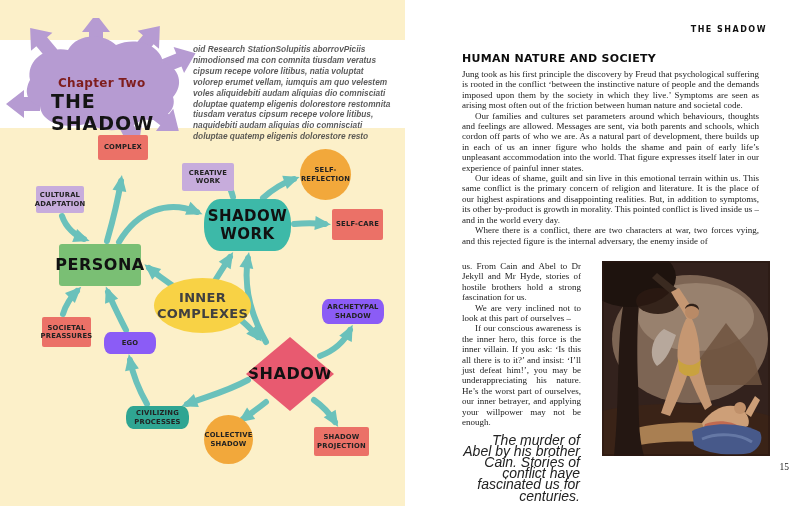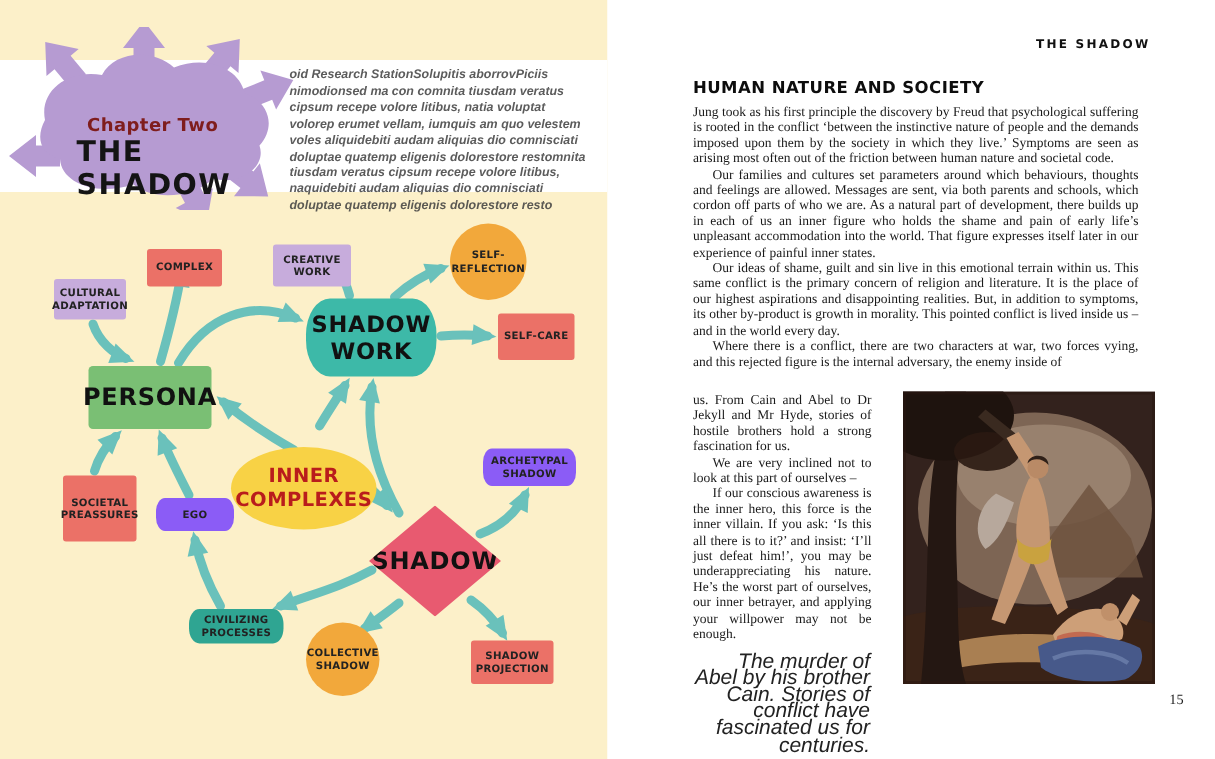--- a/index.html
+++ b/index.html
@@ -17,33 +17,33 @@
 
   
   .diagram-arrows { position:absolute; left:0; top:0; width:405px; height:506px; pointer-events:none; }
   .node { position:absolute; display:flex; align-items:center; justify-content:center; text-align:center;
           font-family:"DejaVu Sans",sans-serif; font-weight:bold; color:#222; font-size:6.8px; line-height:1.2;
           letter-spacing:.2px; padding:2px; }
   .n-red    { background:#EB7167; border-radius:2px; }
   .n-purple { background:#C7ACDC; border-radius:2px; }
   .n-blue   { background:#8b5cf6; border-radius:6px/9px; }
   .n-circle { border-radius:50%; }
-  .n-complex            { left:98px;  top:166px; width:50px; height:25px; }
+  .n-complex            { left:98px;  top:135px; width:50px; height:25px; }
   .n-creative-work      { left:162px; top:163px; width:52px; height:28px;margin-left:20px; }
   .n-cultural-adaptation{ left:36px;  top:186px; width:48px; height:27px; }
   .n-self-reflection    { left:300px; top:149px; width:51px; height:51px; background:#F2A83B; }
   .n-shadow-work        { left:204px; top:199px; width:87px; height:52px; background:#3DB9A8; border-radius:16px/24px;
                           font-size:15px; letter-spacing:.5px; color:#111; }
   .n-self-care          { left:332px; top:209px; width:51px; height:31px; }
   .n-persona            { left:59px;  top:244px; width:82px; height:42px; background:#7ABF74; border-radius:3px;
                           font-size:16px; letter-spacing:.5px; color:#111; }
-  .n-inner-complexes    { left:154px; top:298px; width:97px; height:55px; background:#F8D245; border-radius:50%;
-                          font-size:13px; letter-spacing:.3px; color:#b91c1c; }
+  .n-inner-complexes    { left:154px; top:278px; width:97px; height:55px; background:#F8D245; border-radius:50%;
+                          font-size:13px; letter-spacing:.3px; color:#404040; }
   .n-archetypal-shadow  { left:322px; top:299px; width:62px; height:25px; }
-  .n-societal-preassures{ left:42px;  top:317px; width:49px; height:44px; }
+  .n-societal-preassures{ left:42px;  top:317px; width:49px; height:30px; }
   .n-ego                { left:104px; top:332px; width:52px; height:22px; }
   .n-shadow             { left:246px; top:337px; width:88px; height:74px; background:#E85A70;
                           clip-path:polygon(50% 0,100% 50%,50% 100%,0 50%); font-size:16px; letter-spacing:.5px; color:#111; }
   .n-civilizing         { left:126px; top:406px; width:63px; height:23px; background:#2FA592; border-radius:7px/10px; }
   .n-collective-shadow  { left:204px; top:415px; width:49px; height:49px; background:#F2A83B; }
   .n-shadow-projection  { left:314px; top:427px; width:55px; height:29px; }
 
   
   .right-page { position:absolute; left:405px; top:0; width:405px; height:506px; background:#ffffff; }
   .running-head { position:absolute; right:43px; top:25px; font-family:"DejaVu Sans",sans-serif; font-weight:bold;

